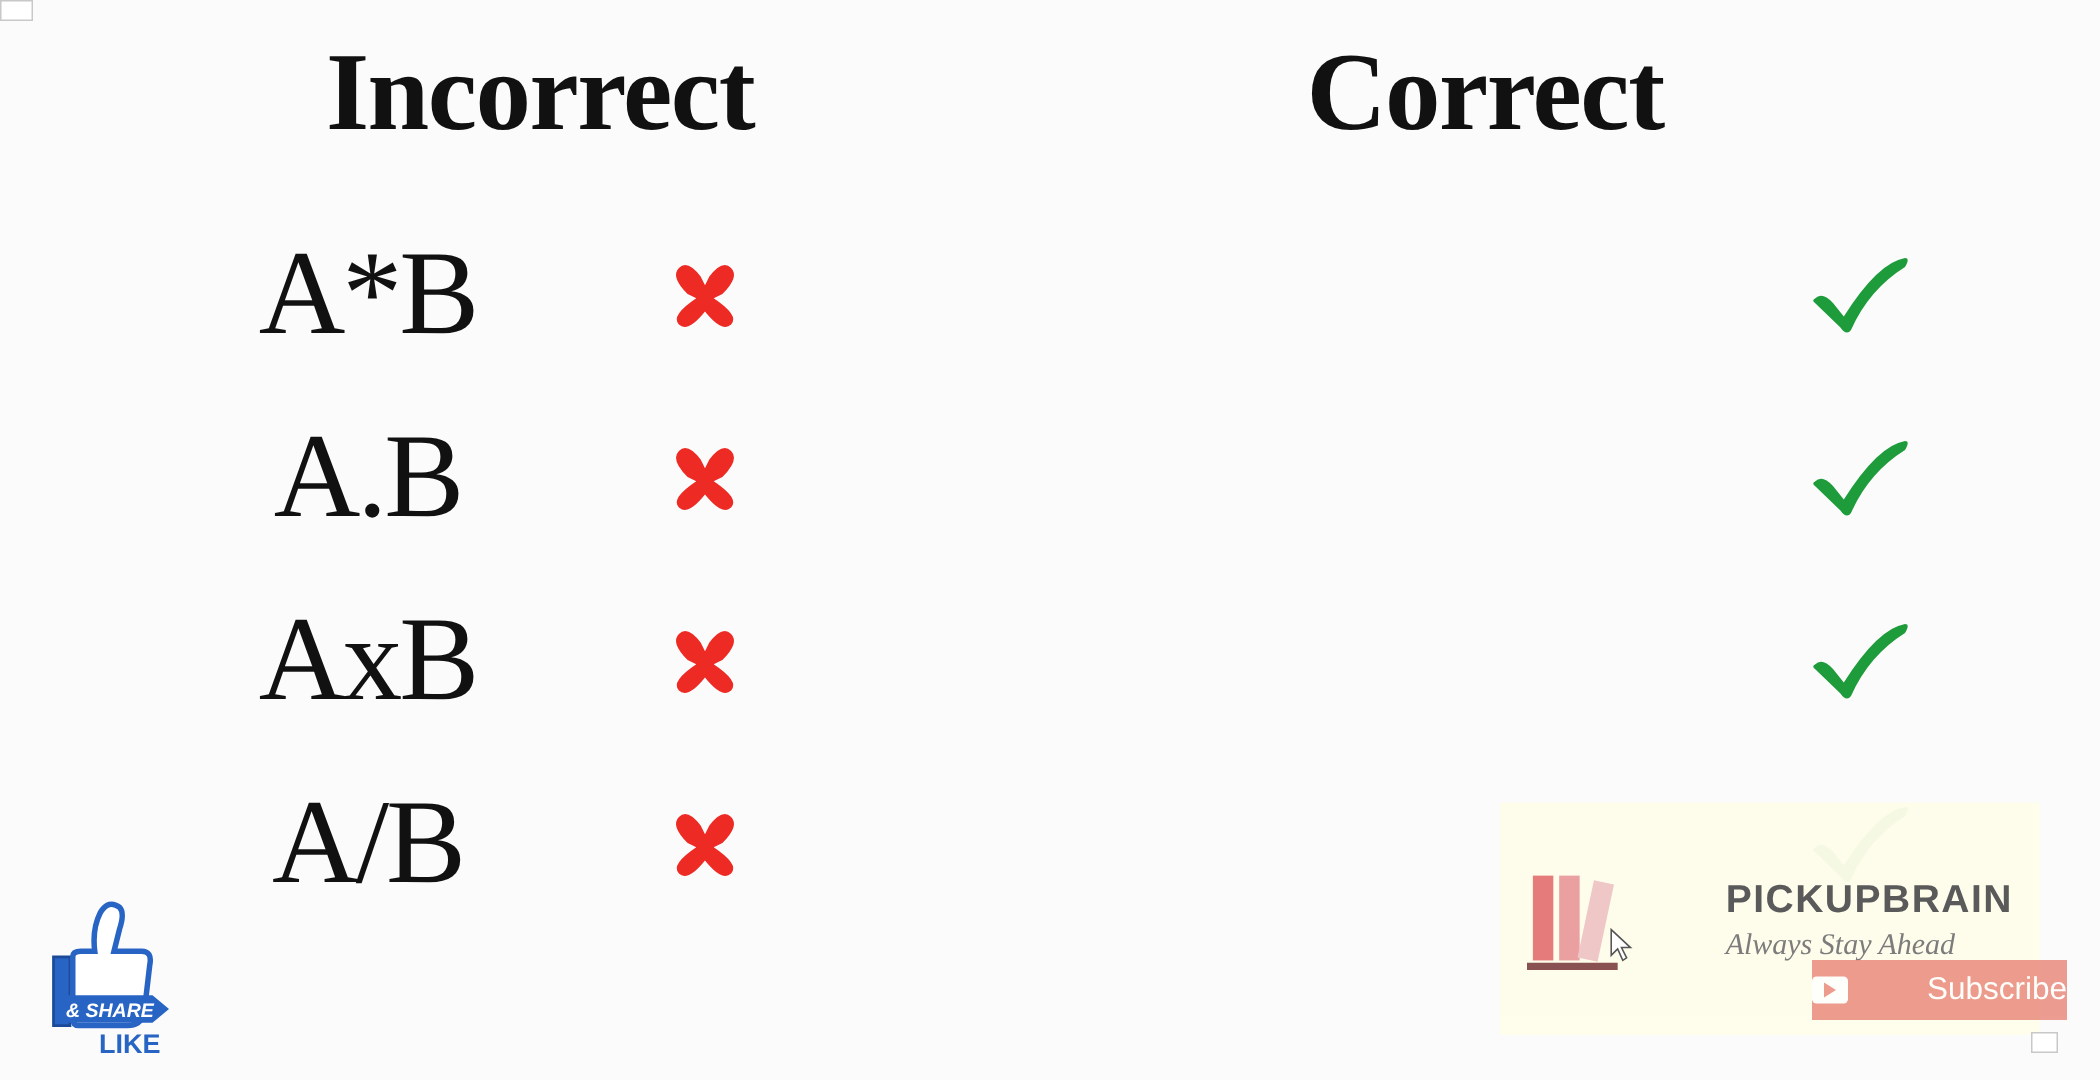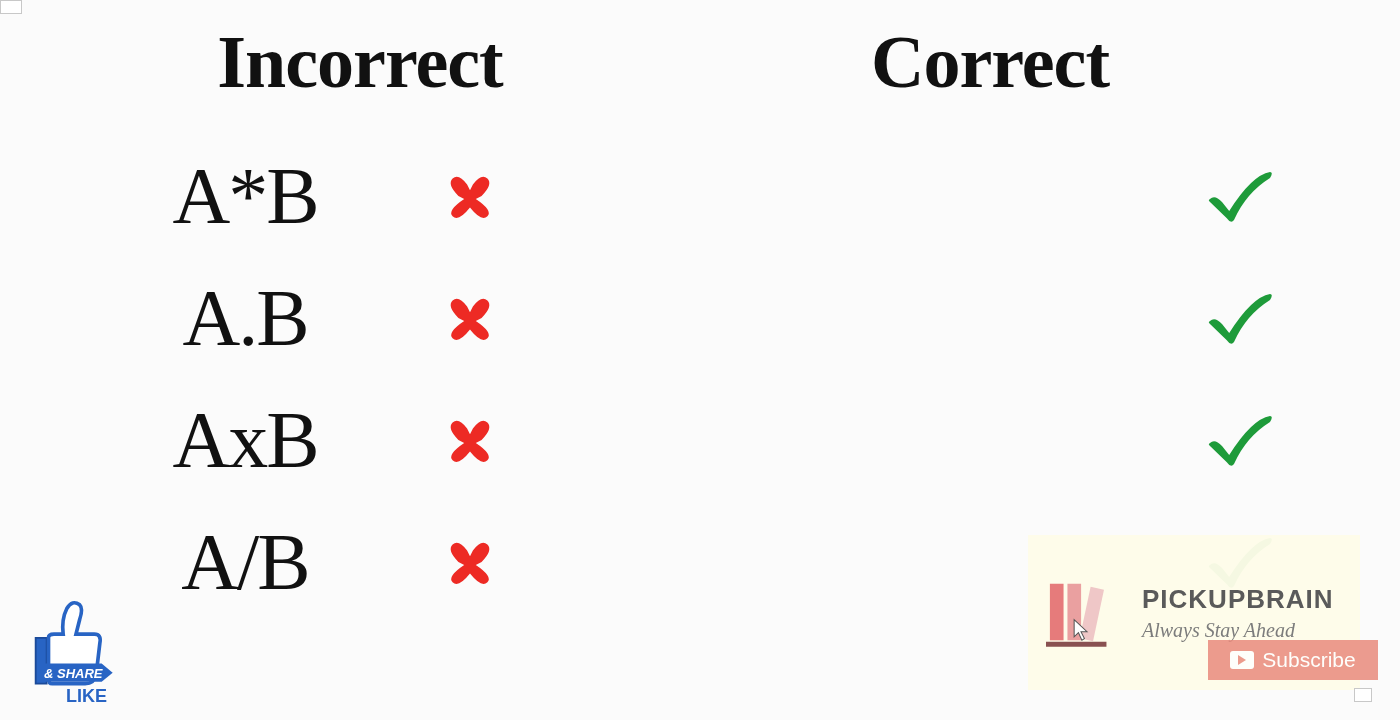--- a/index.html
+++ b/index.html
@@ -78,27 +78,28 @@
       left: 10px;
       bottom: 18px;
       width: 110px;
       height: 110px;
     }
     
     .brand-box {
       position: absolute;
       right: 40px;
       bottom: 30px;
-      width: 332px;
+      width: 360px;
       height: 155px;
       background: #fffde8;
       opacity: 0.88;
       display: flex;
       align-items: center;
       padding: 0 18px;
+      justify-content: space-between;
     }
     .brand-books {
       width: 78px;
       height: 78px;
       margin-right: 18px;
       position: relative;
     }
     .brand-text {
       display: flex;
       flex-direction: column;
@@ -121,21 +122,21 @@
     .subscribe {
       position: absolute;
       right: 22px;
       bottom: 40px;
       width: 170px;
       height: 40px;
       background: #e98b7d;
       opacity: 0.85;
       display: flex;
       align-items: center;
-      justify-content: center;
+      justify-content: space-between;
       gap: 8px;
       font-family: Arial, sans-serif;
       font-size: 21px;
       color: #fff;
     }
     .subscribe .play-box {
       width: 24px; height: 18px;
       background: #fff;
       border-radius: 3px;
       display: flex;

